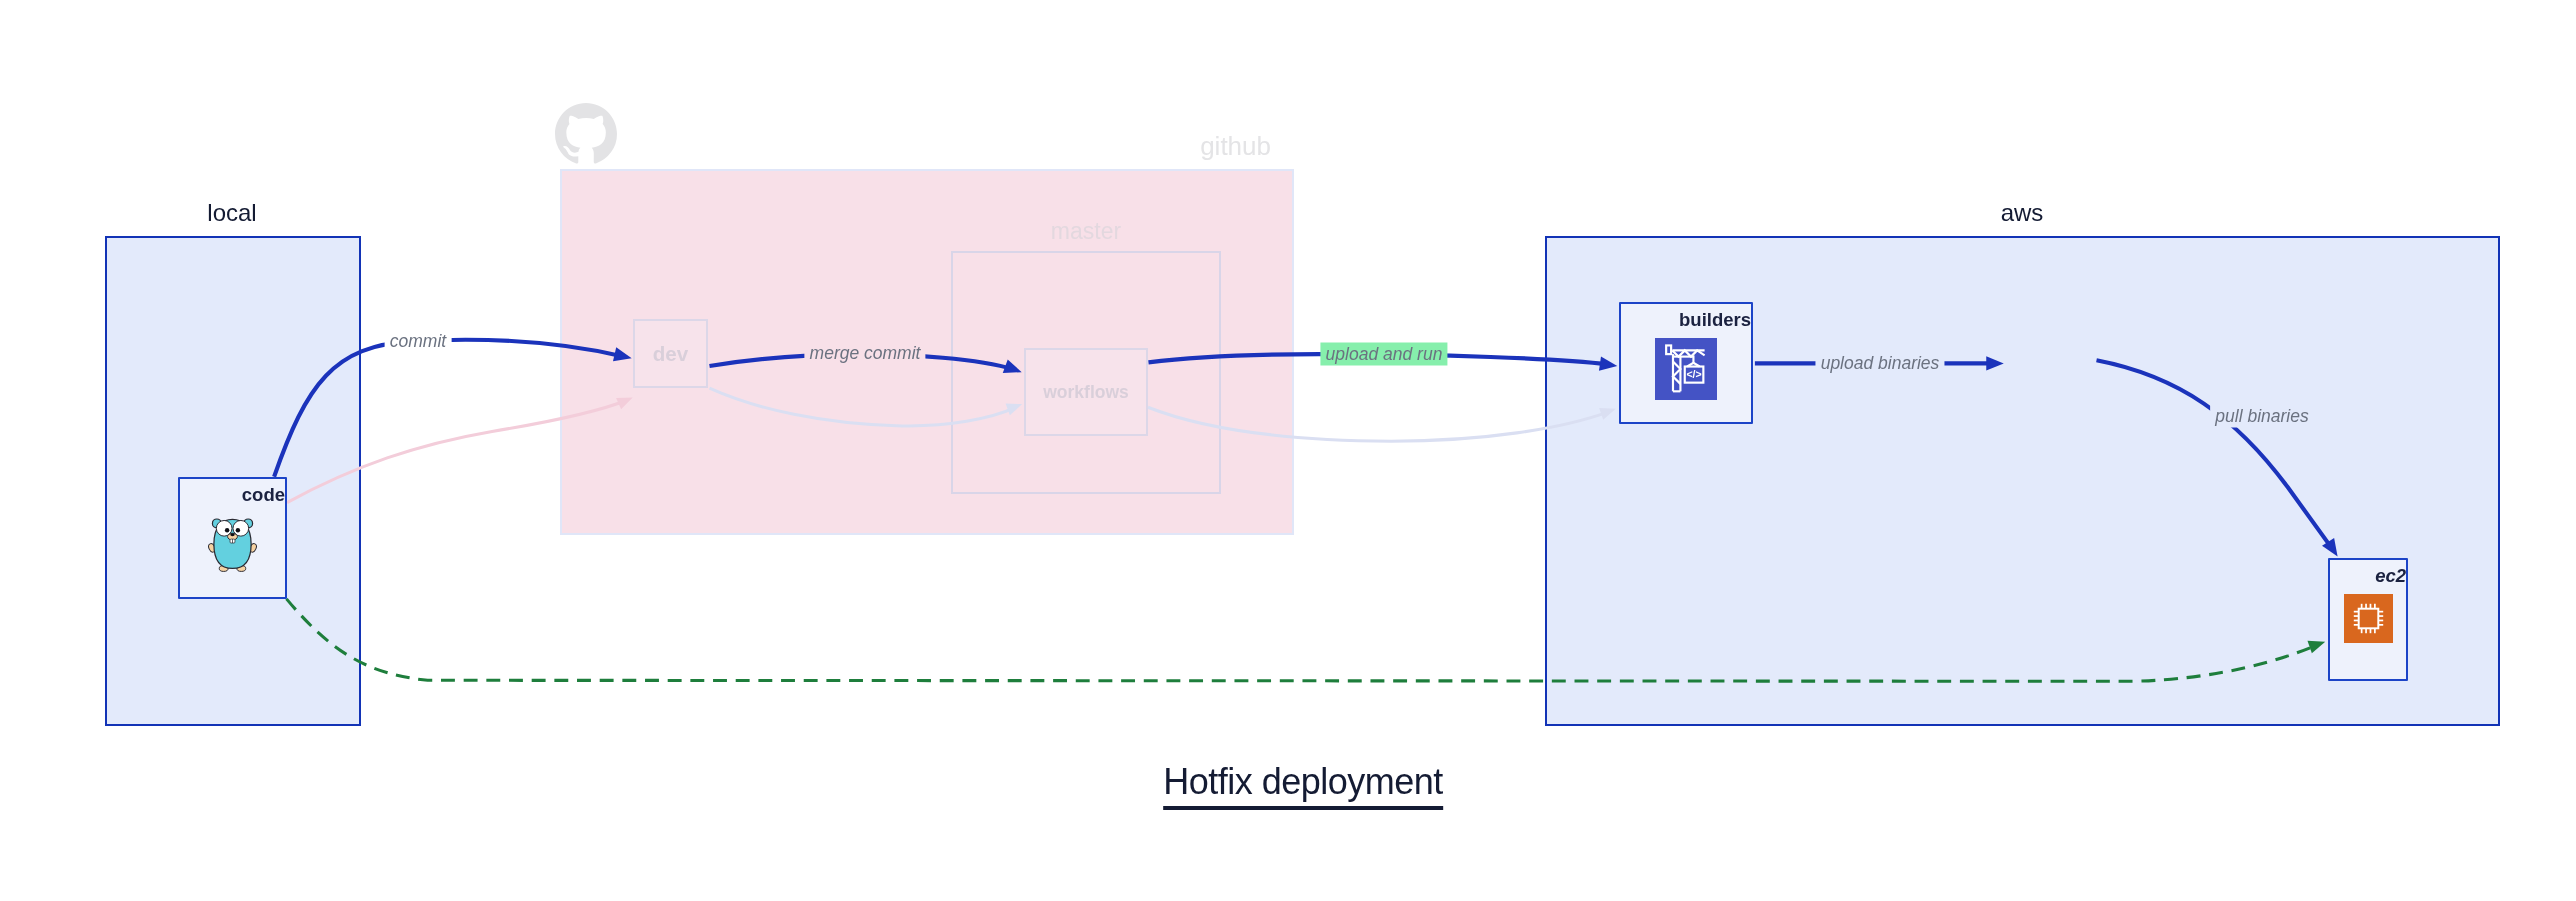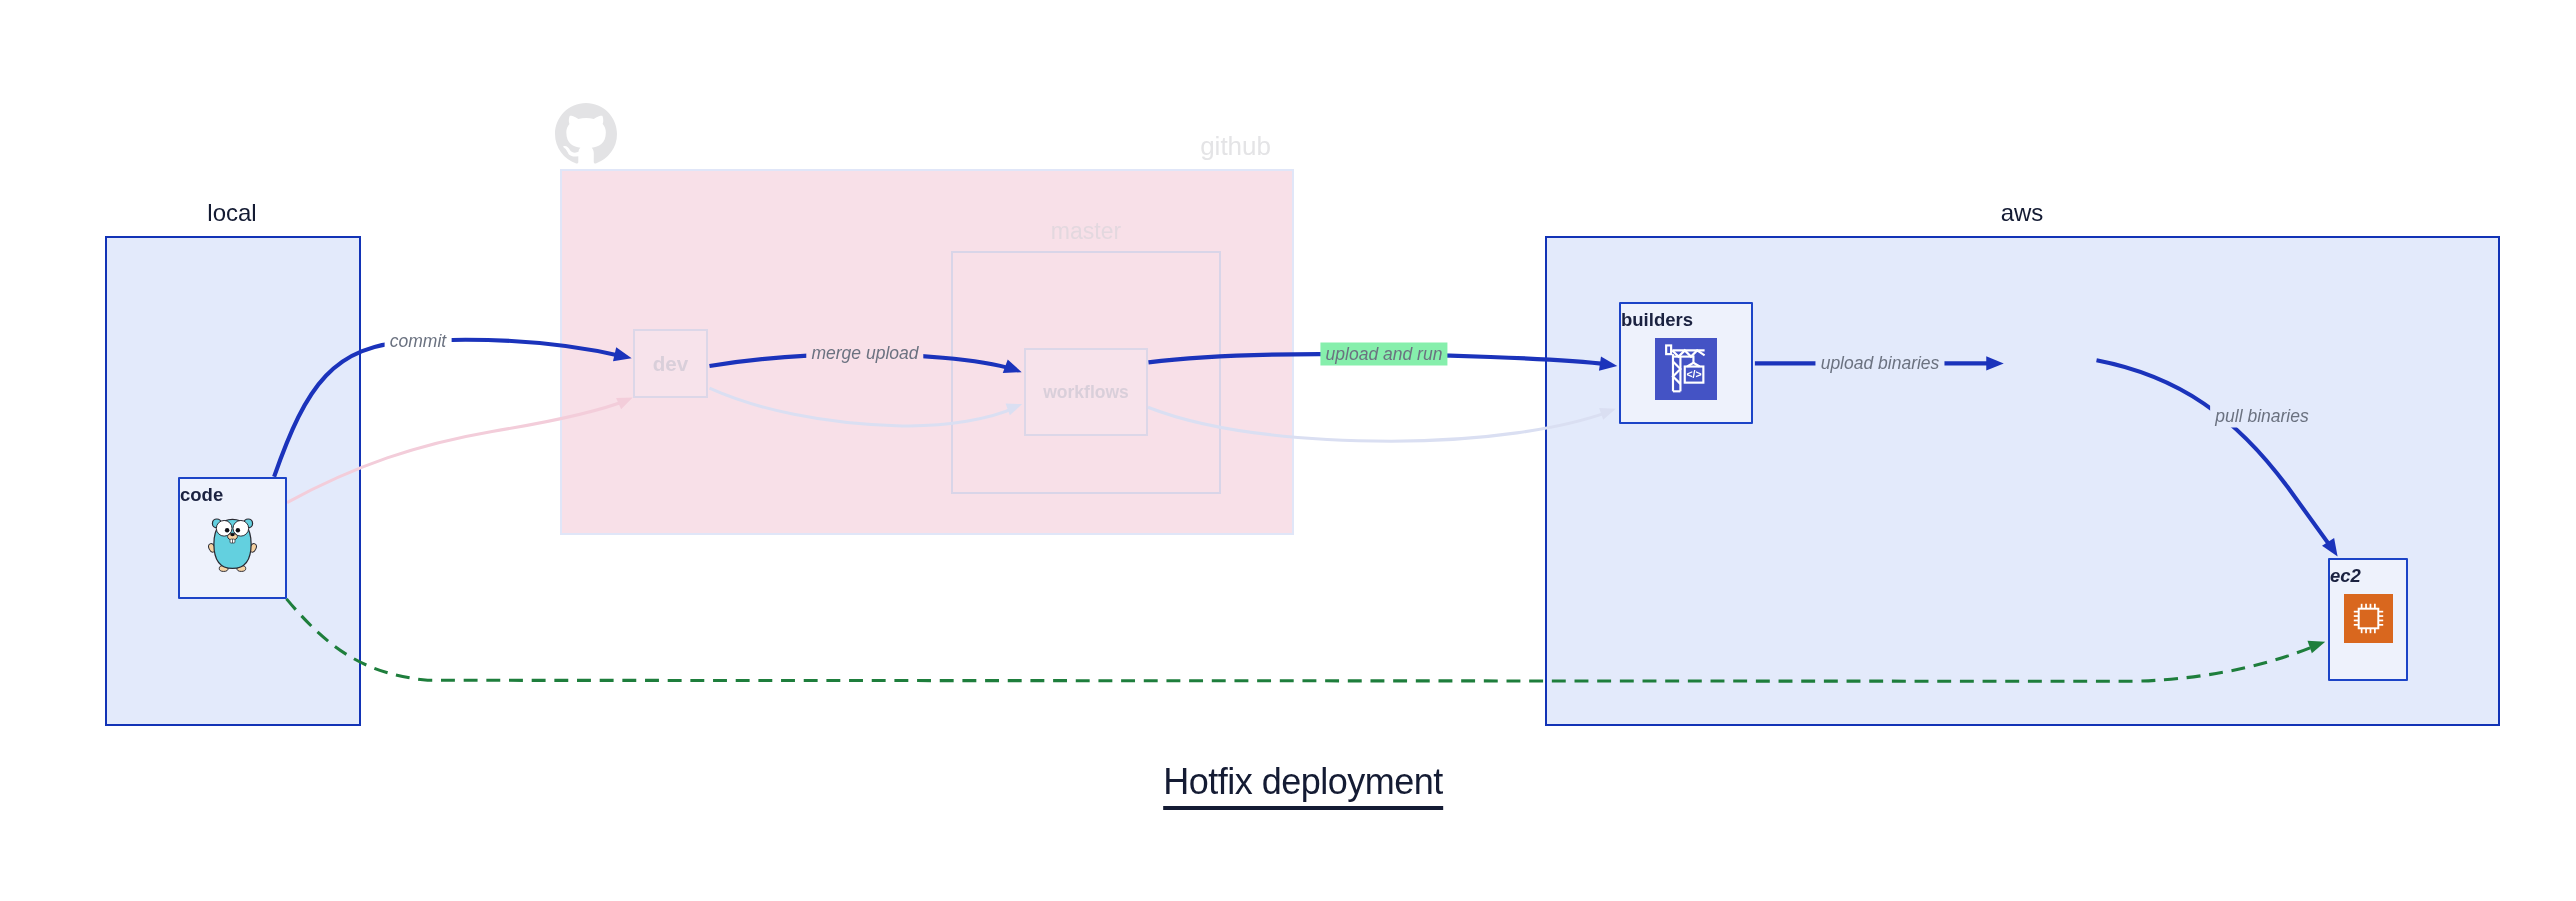--- a/index.html
+++ b/index.html
@@ -14,29 +14,29 @@
   .cluster-local{left:105px;top:236px;width:256px;height:490px;}
   .cluster-aws{left:1545px;top:236px;width:955px;height:490px;}
   .cluster-github{left:560px;top:169px;width:734px;height:366px;background:#f8e0e8;border:2.1px solid #e0e6f8;}
   .cluster-master{left:951px;top:251px;width:270px;height:243px;background:transparent;border:2.1px solid #d9d5e8;}
   .cluster-label{position:absolute;color:#141b33;font-size:24px;font-weight:500;transform:translateX(-50%);white-space:nowrap;}
   .lbl-local{left:232px;top:199px;}
   .lbl-aws{left:2022px;top:199px;}
   .lbl-github{position:absolute;left:1116px;top:131px;width:155px;text-align:right;color:#e4e4e6;font-size:26px;font-weight:500;}
   .lbl-master{position:absolute;left:1086px;top:218px;transform:translateX(-50%);color:#e3d8df;font-size:23px;font-weight:500;}
   
-  .node{position:absolute;box-sizing:border-box;background:#eef2fc;border:2.6px solid #1c44c7;border-radius:1px;text-align:left;}
+  .node{position:absolute;box-sizing:border-box;background:#eef2fc;border:2.6px solid #1c44c7;border-radius:1px;text-align:right;}
   .node .nlabel{display:block;margin-top:5.2px;color:#1b2240;font-weight:bold;font-size:18.5px;}
   .node-code{left:178px;top:477px;width:109px;height:122px;}
   .node-builders{left:1619px;top:302px;width:134px;height:122px;}
   .node-s3{left:2006px;top:302px;width:90px;height:122px;}
   .node-ec2{left:2328px;top:558px;width:80px;height:123px;font-style:italic;}
   .node-faded{position:absolute;box-sizing:border-box;background:#f7e3eb;border:2.1px solid #dcd7e8;display:flex;align-items:center;justify-content:center;}
   .node-faded .flabel{color:#d9cfda;font-weight:bold;}
-  .node-dev{left:633px;top:329px;width:75px;height:69px;}
+  .node-dev{left:633px;top:319px;width:75px;height:69px;}
   .node-dev .flabel{font-size:20.6px;}
   .node-workflows{left:1024px;top:348px;width:124px;height:88px;}
   .node-workflows .flabel{font-size:17.5px;}
   .icon-wrap{display:flex;justify-content:center;align-items:center;margin-top:7.2px;}
   
   .edge-label{position:absolute;transform:translate(-50%,-50%);font-style:italic;font-size:17.5px;color:#6b7280;white-space:nowrap;padding:1px 5.2px;}
   .el-commit{left:418px;top:341px;background:#ffffff;}
   .el-merge{left:865px;top:353px;background:#f8e0e8;}
   .el-uploadrun{left:1384px;top:354px;background:#86efac;}
   .el-uploadbin{left:1880px;top:363px;background:#e3eafb;}
@@ -192,21 +192,21 @@
           <line x1="70" y1="36" x2="80" y2="36"></line>
             <line x1="70" y1="45" x2="80" y2="45"></line>
           <line x1="70" y1="54" x2="80" y2="54"></line>
             <line x1="70" y1="63" x2="80" y2="63"></line>
         </g>
       </svg>
     </div>
   </div>
 
   <div class="edge-label el-commit">commit</div>
-  <div class="edge-label el-merge">merge upload</div>
+  <div class="edge-label el-merge">merge commit</div>
   <div class="edge-label el-uploadrun">upload and run</div>
   <div class="edge-label el-uploadbin">upload binaries</div>
   <div class="edge-label el-pullbin">pull binaries</div>
 
   <div class="title">Hotfix deployment</div>
 
 </div>
 
 
 </body></html>

